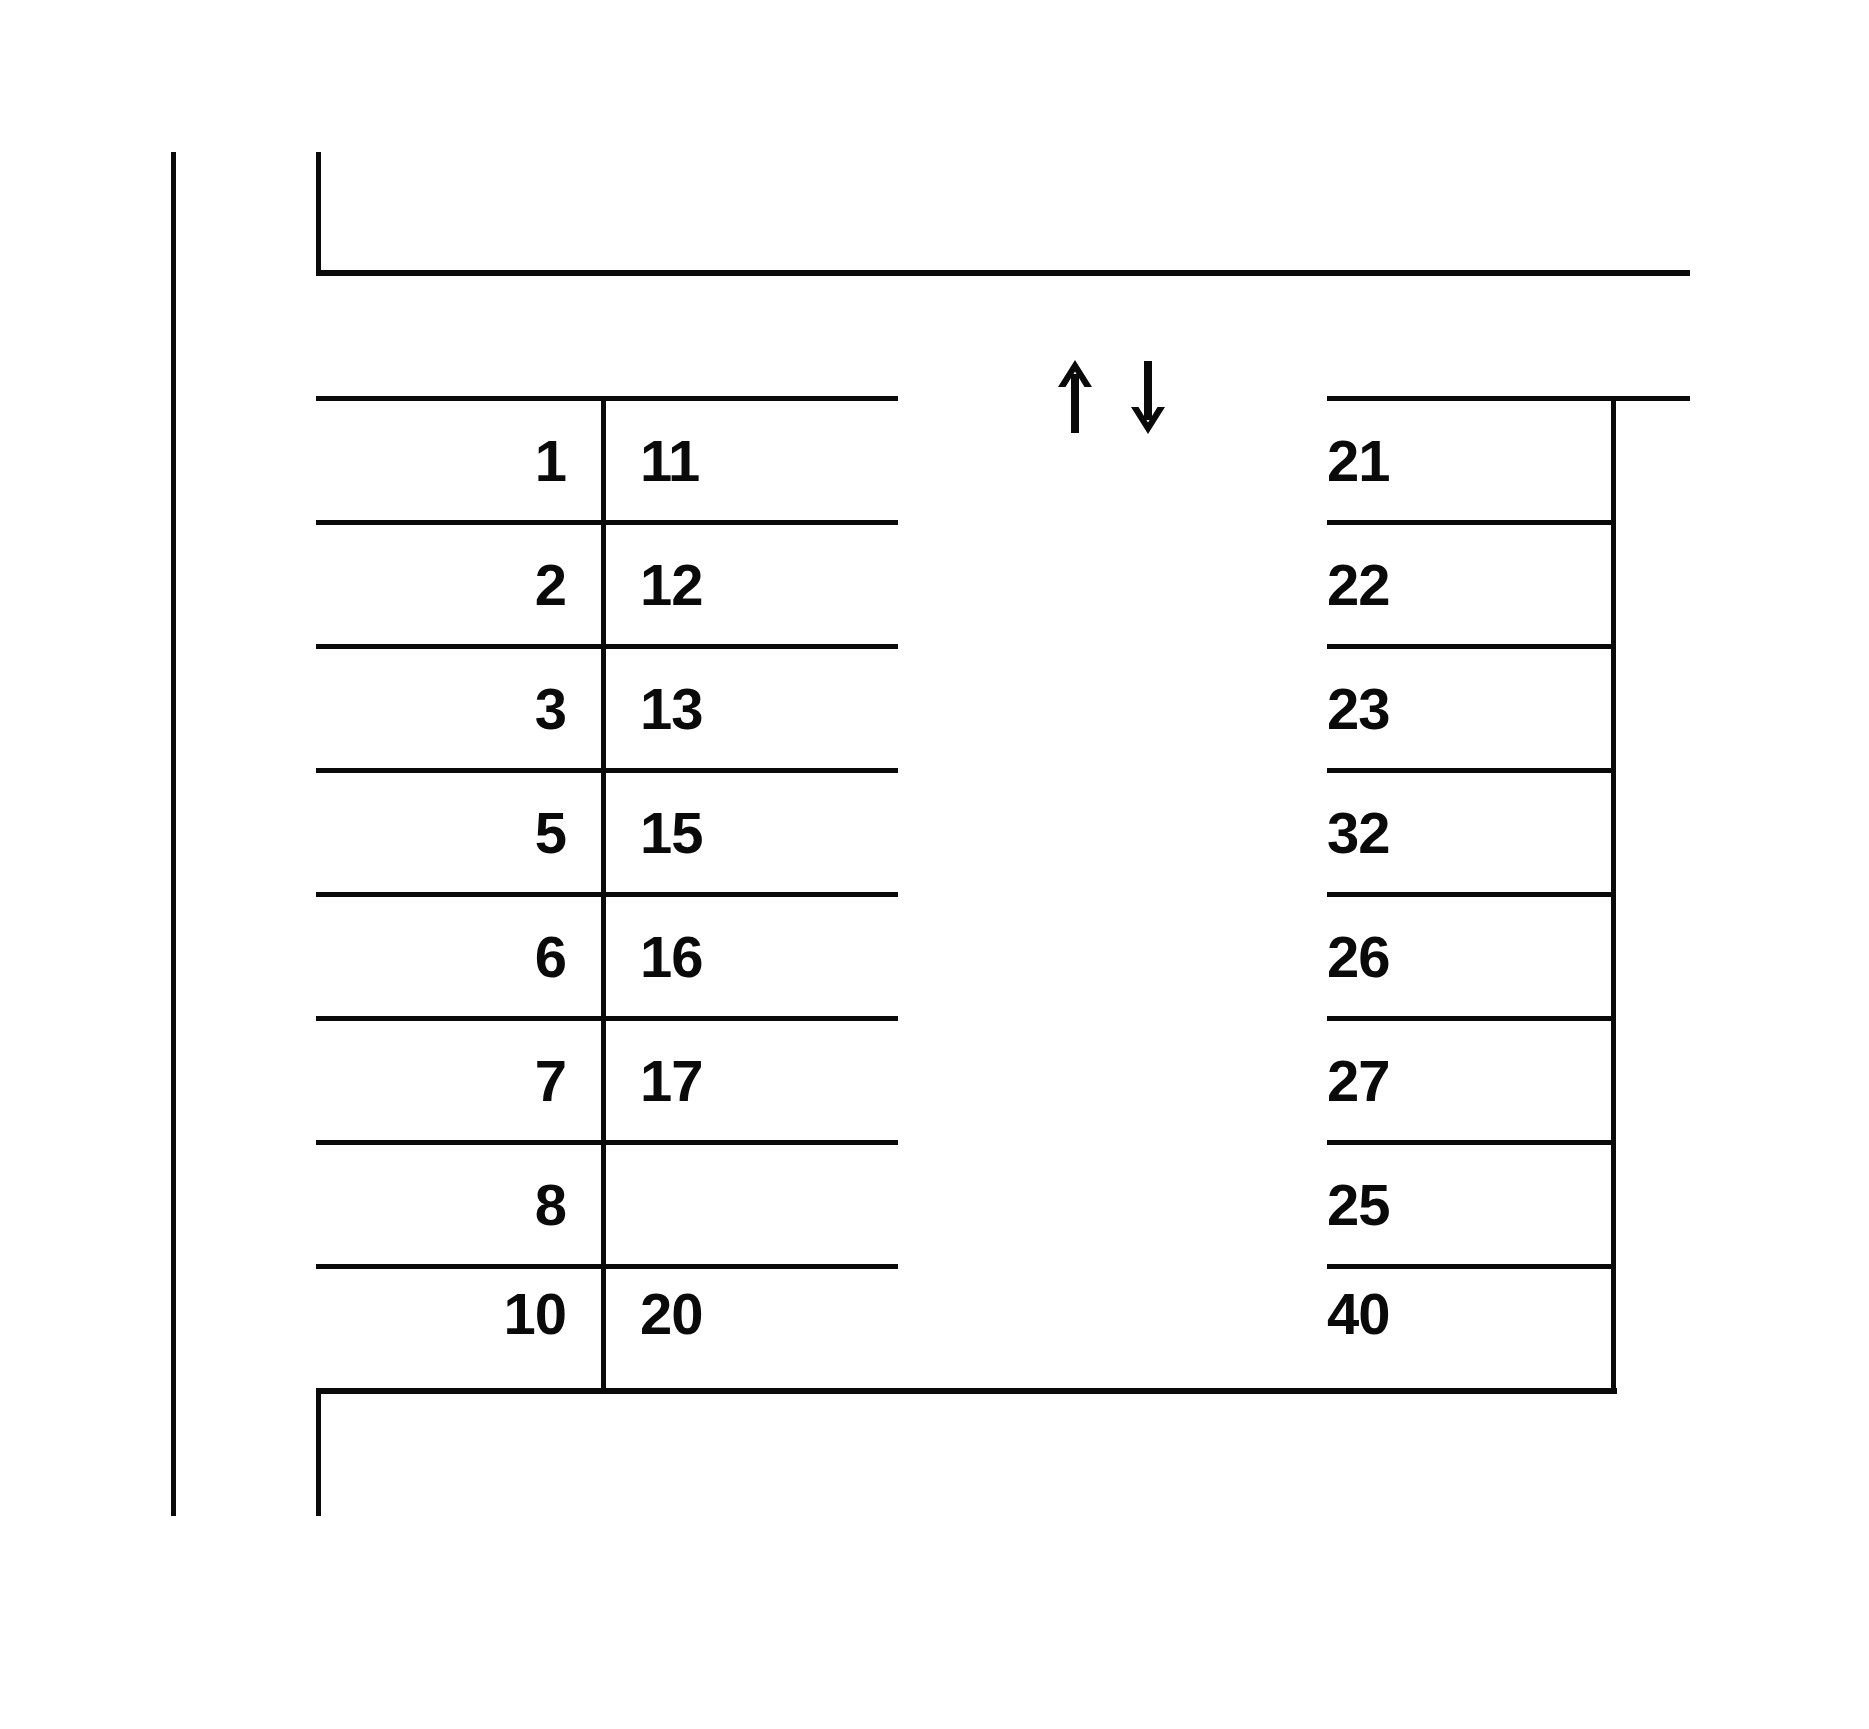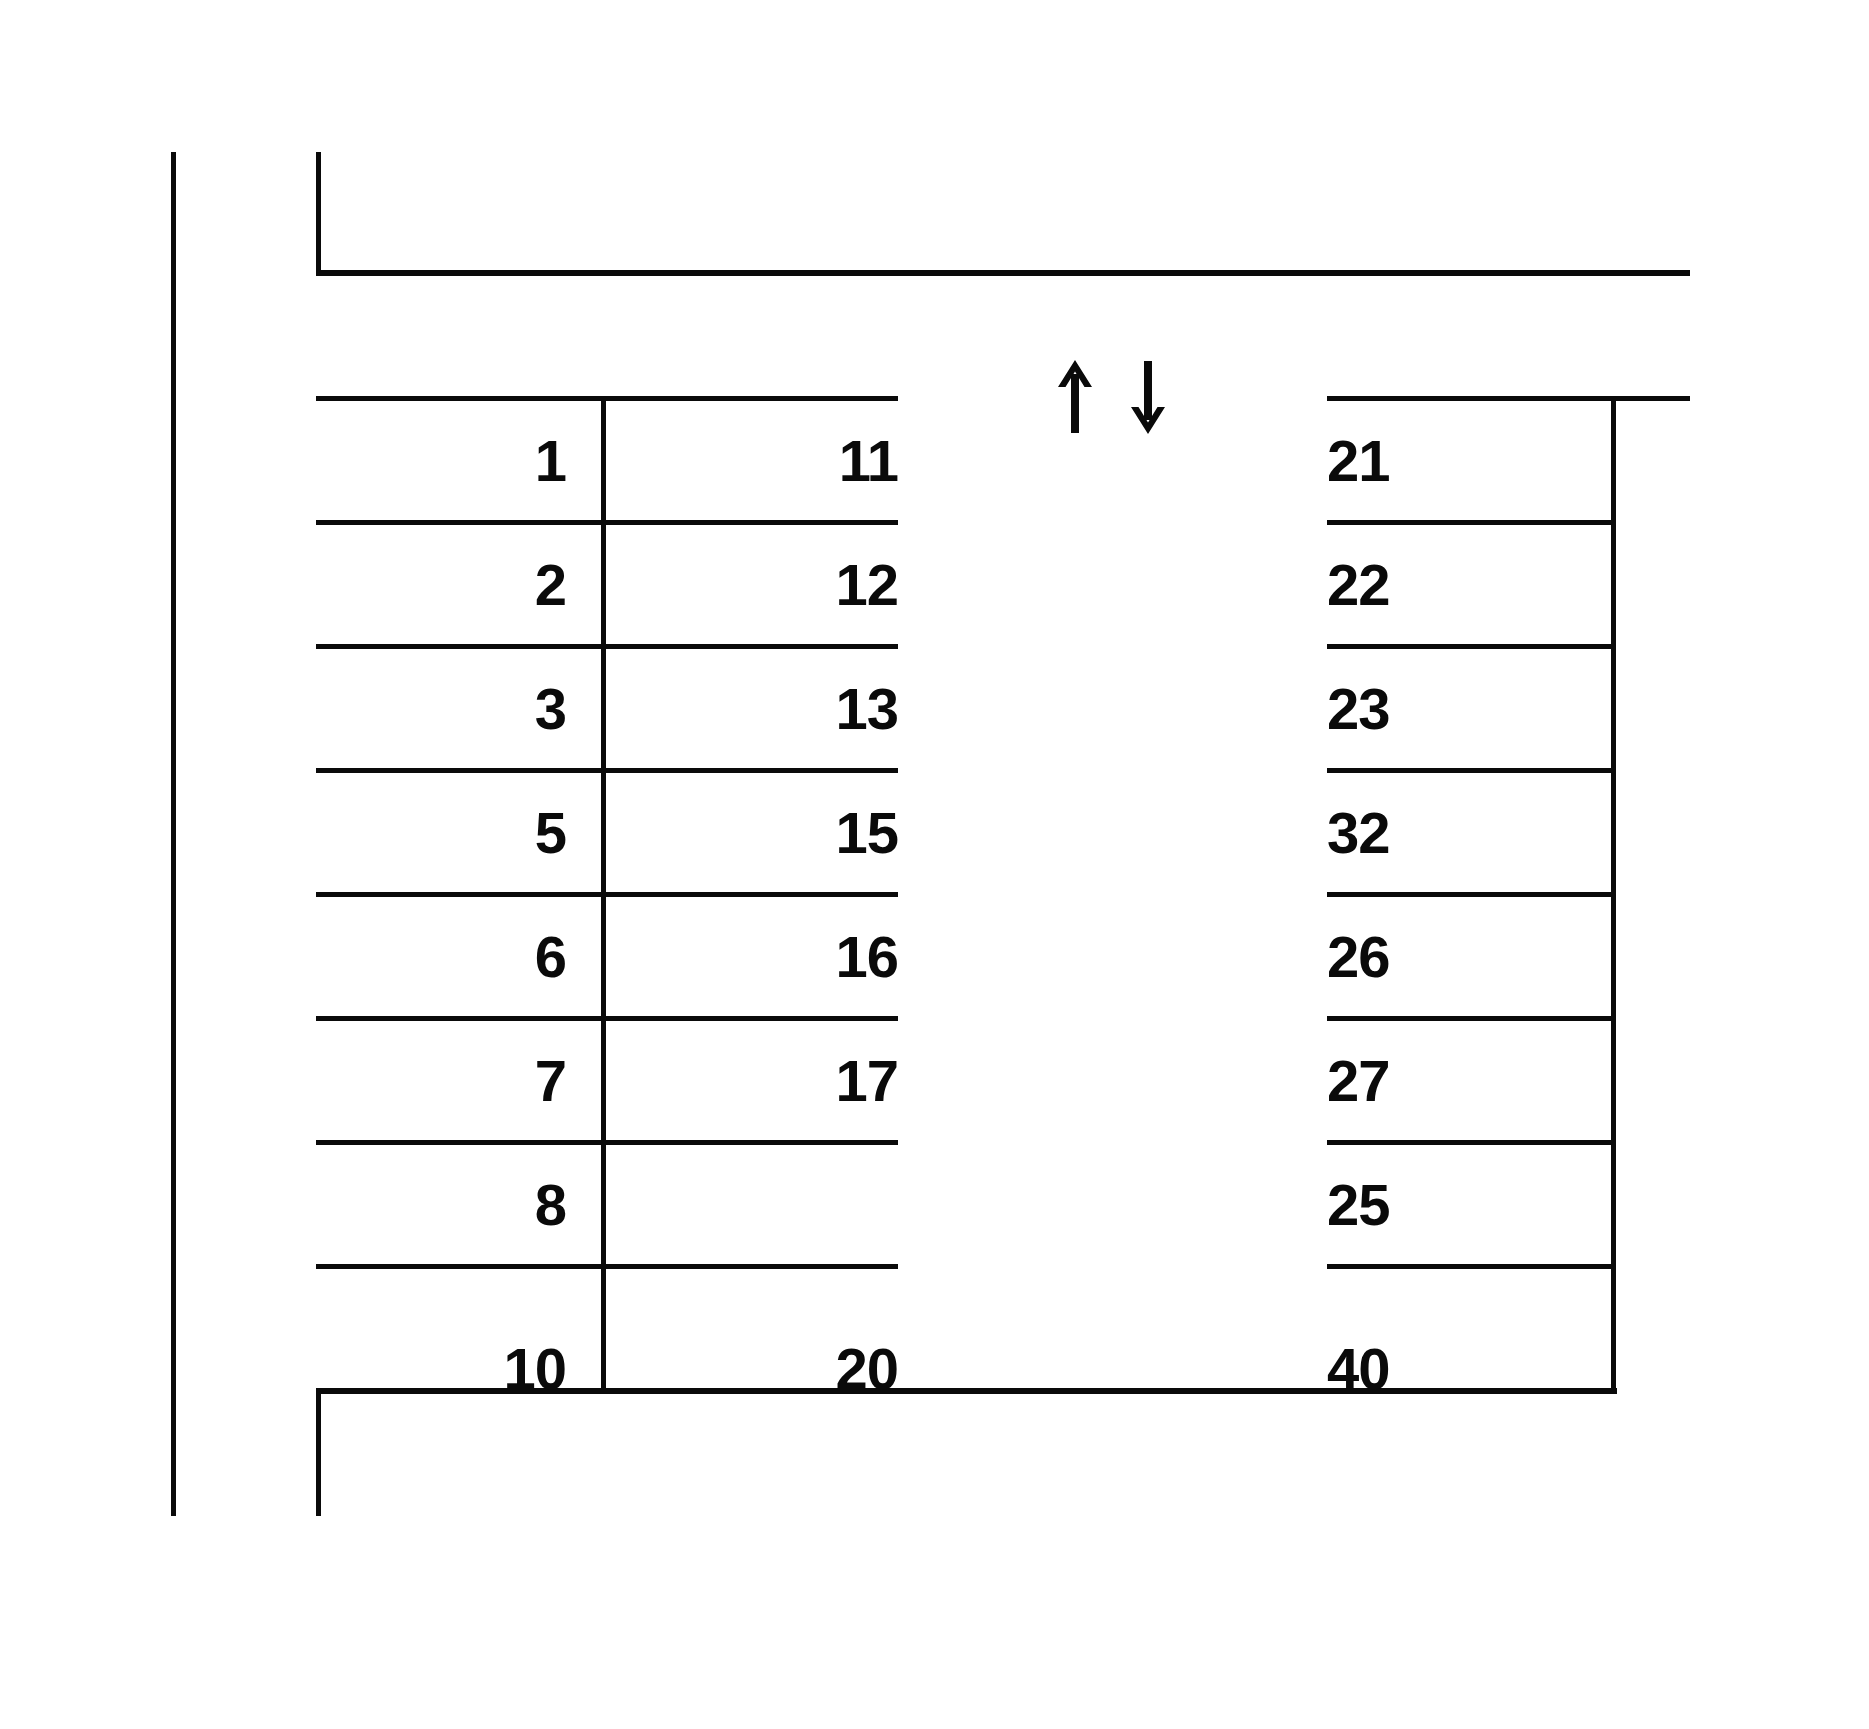--- a/index.html
+++ b/index.html
@@ -21,24 +21,24 @@
     position:absolute;
     height:119px;
     line-height:119px;
     font-size:58px;
     font-weight:bold;
     letter-spacing:-1px;
     color:var(--text-color);
     white-space:nowrap;
   }
   .col-left  {left:316px;width:250px;text-align:right;}
-  .col-mid   {left:640px;width:258px;text-align:right;}
+  .col-mid   {left:640px;width:258px;text-align:left;}
   .col-right {left:1327px;width:246px;text-align:left;}
   .r0{top:401px}.r1{top:525px}.r2{top:649px}.r3{top:773px}
-  .r4{top:897px}.r5{top:1021px}.r6{top:1145px}.r7{top:1309px}
+  .r4{top:897px}.r5{top:1021px}.r6{top:1145px}.r7{top:1254px}
   .arrow{position:absolute;width:36px;height:73px;color:var(--line-color);}
   .arrow svg{display:block;width:100%;height:100%;}
 </style>
 </head>
 <body>
 
 <div class="canvas">
 
   <div class="line" style="left:171px;top:152px;width:5px;height:1364px;"></div>
   <div class="line" style="left:316px;top:152px;width:5px;height:124px;"></div>

